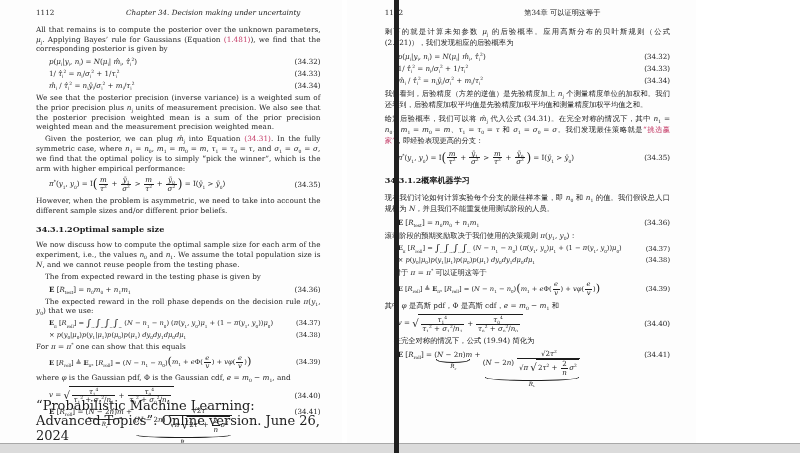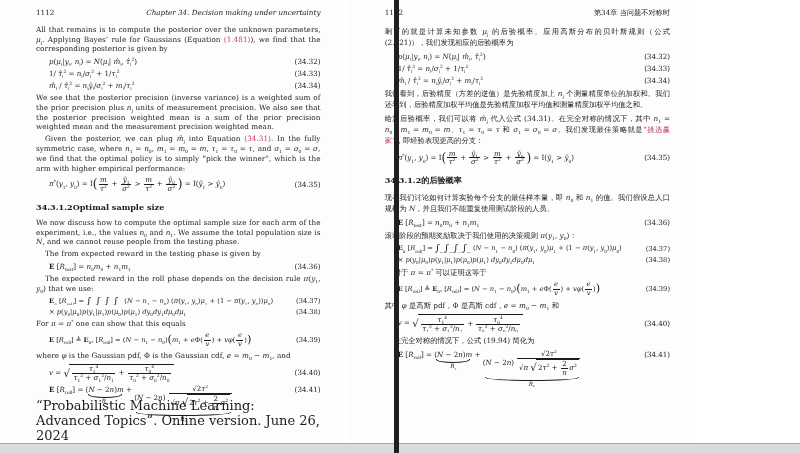--- a/index.html
+++ b/index.html
@@ -10,21 +10,21 @@
   }
   .spread{position:absolute;top:0;left:0;width:696px;height:443px;display:flex;background:#fff}
   .page{position:relative;box-sizing:border-box;height:443px;background:#fdfdfd}
   .page.left{width:394px;padding:8px 22px 0 36px}
   .page.right{width:401px;padding:8px 26px 0 38px}
   .divider{position:absolute;left:394px;top:0;width:5px;height:453px;background:#202020;z-index:6}
   .strip{position:absolute;bottom:0;left:0;width:800px;height:10px;background:#dbdbdb;border-top:1px solid #a8a8a8;box-sizing:border-box;z-index:4}
 
   .header{display:flex;font-size:7.2px;margin-bottom:8px}
   .pagenum{width:70px}
-  .runhead{flex:1;text-align:right}
+  .runhead{flex:1;text-align:center}
   .left .runhead{font-style:italic}
 
   p{font-size:7.3px;line-height:1.33;margin:0 0 2.5px 0;text-align:justify}
   .right p{line-height:1.55}
   .ind{text-indent:9px}
 
   .sec{font-size:8.1px;font-weight:bold;margin:9px 0 6px 0}
   .sec .sec-num{margin-right:0}
 
   .eq{display:flex;align-items:center;font-size:7.1px;margin:3px 0;padding-left:13px}
@@ -84,20 +84,21 @@
     </div>
 
     <p>We see that the posterior precision (inverse variance) is a weighted sum of the prior precision plus <span class="i">n</span><sub>j</sub> units of measurement precision. We also see that the posterior precision weighted mean is a sum of the prior precision weighted mean and the measurement precision weighted mean.</p>
     <p class="ind">Given the posterior, we can plug <span class="i">m̂</span><sub>j</sub> into Equation <span class="link">(34.31)</span>. In the fully symmetric case, where <span class="i">n</span><sub>1</sub> = <span class="i">n</span><sub>0</sub>, <span class="i">m</span><sub>1</sub> = <span class="i">m</span><sub>0</sub> = <span class="i">m</span>, <span class="i">τ</span><sub>1</sub> = <span class="i">τ</span><sub>0</sub> = <span class="i">τ</span>, and <span class="i">σ</span><sub>1</sub> = <span class="i">σ</span><sub>0</sub> = <span class="i">σ</span>, we find that the optimal policy is to simply “pick the winner”, which is the arm with higher empirical performance:</p>
 
     <div class="eq">
       <span class="m"><span class="i">π</span><sup>*</sup>(<span class="i">y</span><sub>1</sub>, <span class="i">y</span><sub>0</sub>) = I<span><span class="bigp">(</span><span class="frac"><span class="fn"><span class="i">m</span></span><span class="fd"><span class="i">τ</span><sup>2</sup></span></span> + <span class="frac"><span class="fn"><span class="i">ȳ</span><sub>1</sub></span><span class="fd"><span class="i">σ</span><sup>2</sup></span></span> &gt; <span class="frac"><span class="fn"><span class="i">m</span></span><span class="fd"><span class="i">τ</span><sup>2</sup></span></span> + <span class="frac"><span class="fn"><span class="i">ȳ</span><sub>0</sub></span><span class="fd"><span class="i">σ</span><sup>2</sup></span></span><span class="bigp">)</span></span> = I(<span class="i">ȳ</span><sub>1</sub> &gt; <span class="i">ȳ</span><sub>0</sub>)</span>
       <span class="n">(34.35)</span>
     </div>
 
+    <p>However, when the problem is asymmetric, we need to take into account the different sample sizes and/or different prior beliefs.</p>
 
     <h3 class="sec">
       <span class="sec-num">34.3.1.2</span><span>Optimal sample size</span>
     </h3>
 
     <p>We now discuss how to compute the optimal sample size for each arm of the experiment, i.e., the values <span class="i">n</span><sub>0</sub> and <span class="i">n</span><sub>1</sub>. We assume the total population size is <span class="i">N</span>, and we cannot reuse people from the testing phase.</p>
     <p class="ind">The from expected reward in the testing phase is given by</p>
 
     <div class="eq">
       <span class="m"><span class="b">E</span> [<span class="i">R</span><sub>test</sub>] = <span class="i">n</span><sub>0</sub><span class="i">m</span><sub>0</sub> + <span class="i">n</span><sub>1</sub><span class="i">m</span><sub>1</sub></span>
@@ -150,21 +151,21 @@
     </div>
 
     <div class="footer">“Probabilistic Machine Learning: Advanced Topics”. Online version. June 26, 2024</div>
   </section>
 
   <div style="width:5px"></div>
 
   <section class="page right">
     <div class="header">
       <span class="pagenum">1112</span>
-      <span class="runhead">第34章 当问题不对称时</span>
+      <span class="runhead">第34章 可以证明这等于</span>
     </div>
 
     <p>剩下的就是计算未知参数 <span class="i">μ</span><sub>j</sub> 的后验概率。应用高斯分布的贝叶斯规则（公式 (2.121)），我们发现相应的后验概率为</p>
 
     <div class="eq">
       <span class="m"><span class="i">p</span>(<span class="i">μ</span><sub>j</sub>|<span class="i">y</span><sub>j</sub>, <span class="i">n</span><sub>j</sub>) = <span class="i">N</span>(<span class="i">μ</span><sub>j</sub>| <span class="i">m̂</span><sub>j</sub>, <span class="i">τ̂</span><sub>j</sub><sup>2</sup>)</span>
       <span class="n">(34.32)</span>
     </div>
     <div class="eq">
       <span class="m">1/ <span class="i">τ̂</span><sub>j</sub><sup>2</sup> = <span class="i">n</span><sub>j</sub>/<span class="i">σ</span><sub>j</sub><sup>2</sup> + 1/<span class="i">τ</span><sub>j</sub><sup>2</sup></span>
@@ -178,21 +179,21 @@
     <p>我们看到，后验精度（方差的逆值）是先验精度加上 <span class="i">n</span><sub>j</sub> 个测量精度单位的加权和。我们还看到，后验精度加权平均值是先验精度加权平均值和测量精度加权平均值之和。</p>
     <p>给定后验概率，我们可以将 <span class="i">m̂</span><sub>j</sub> 代入公式 (34.31)。在完全对称的情况下，其中 <span class="i">n</span><sub>1</sub> = <span class="i">n</span><sub>0</sub>、<span class="i">m</span><sub>1</sub> = <span class="i">m</span><sub>0</sub> = <span class="i">m</span>、<span class="i">τ</span><sub>1</sub> = <span class="i">τ</span><sub>0</sub> = <span class="i">τ</span> 和 <span class="i">σ</span><sub>1</sub> = <span class="i">σ</span><sub>0</sub> = <span class="i">σ</span>。我们发现最佳策略就是<span class="link">“挑选赢家”</span>，即经验表现更高的分支：</p>
 
     <div class="eq">
       <span class="m"><span class="i">π</span><sup>*</sup>(<span class="i">y</span><sub>1</sub>, <span class="i">y</span><sub>0</sub>) = I<span><span class="bigp">(</span><span class="frac"><span class="fn"><span class="i">m</span></span><span class="fd"><span class="i">τ</span><sup>2</sup></span></span> + <span class="frac"><span class="fn"><span class="i">ȳ</span><sub>1</sub></span><span class="fd"><span class="i">σ</span><sup>2</sup></span></span> &gt; <span class="frac"><span class="fn"><span class="i">m</span></span><span class="fd"><span class="i">τ</span><sup>2</sup></span></span> + <span class="frac"><span class="fn"><span class="i">ȳ</span><sub>0</sub></span><span class="fd"><span class="i">σ</span><sup>2</sup></span></span><span class="bigp">)</span></span> = I(<span class="i">ȳ</span><sub>1</sub> &gt; <span class="i">ȳ</span><sub>0</sub>)</span>
       <span class="n">(34.35)</span>
     </div>
 
 
     <h3 class="sec">
-      <span class="sec-num">34.3.1.2</span><span>的后验概率</span>
+      <span class="sec-num">34.3.1.2</span><span>概率机器学习</span>
     </h3>
 
     <p>现在我们讨论如何计算实验每个分支的最佳样本量，即 <span class="i">n</span><sub>0</sub> 和 <span class="i">n</span><sub>1</sub> 的值。我们假设总人口规模为 <span class="i">N</span>，并且我们不能重复使用测试阶段的人员。</p>
 
     <div class="eq">
       <span class="m"><span class="b">E</span> [<span class="i">R</span><sub>test</sub>] = <span class="i">n</span><sub>0</sub><span class="i">m</span><sub>0</sub> + <span class="i">n</span><sub>1</sub><span class="i">m</span><sub>1</sub></span>
       <span class="n">(34.36)</span>
     </div>
 
     <p>滚动阶段的预期奖励取决于我们使用的决策规则 <span class="i">π</span>(<span class="i">y</span><sub>1</sub>, <span class="i">y</span><sub>0</sub>)：</p>

